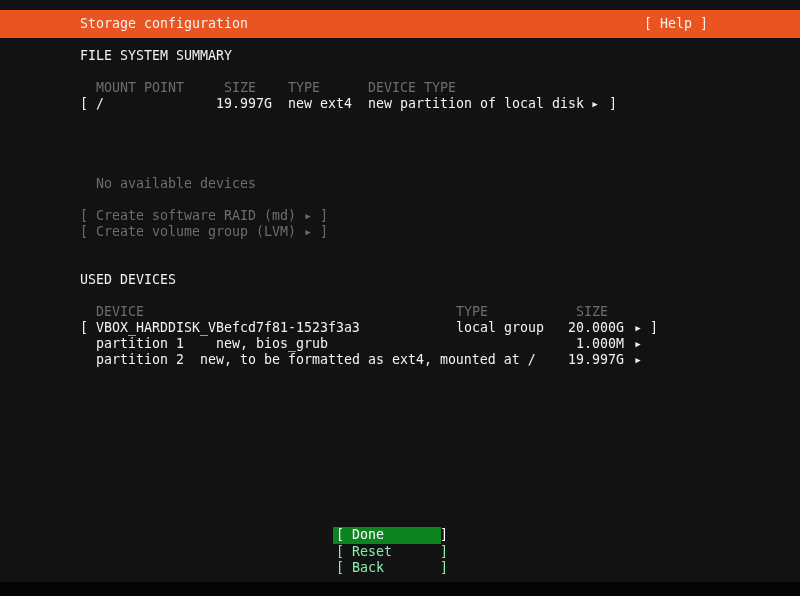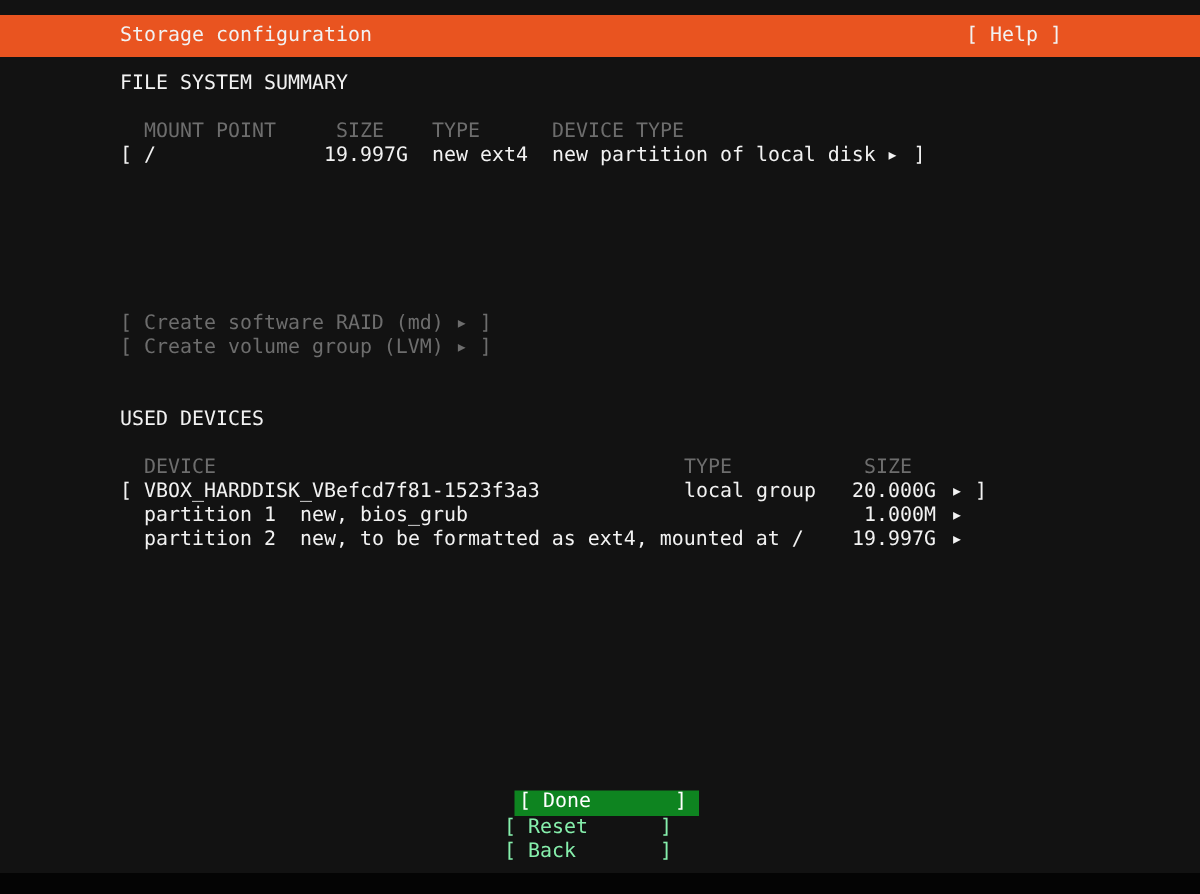--- a/index.html
+++ b/index.html
@@ -13,21 +13,21 @@
   .titlebar {
     position:absolute; left:0; top:10px; width:800px; height:28px;
     background:#e95420;
     padding-left:20px;
   }
   .titlebar .ln { top:6px; }
   .dim  { color:#6d6d6d; }
   .right{ text-align:right; }
   .heading { color:#f2f2f2; }
   .btn-focused {
-    position:absolute; left:343px; width:123px; height:17px;
+    position:absolute; left:333px; width:108px; height:17px;
     background:#0e8420; color:#ffffff;
     line-height:16px; white-space:pre; padding-left:3px; box-sizing:border-box;
   }
   .btn-plain {
     position:absolute; left:336px; height:16px; line-height:16px;
     white-space:pre; color:#86efac;
   }
   .bottom-strip {
     position:absolute; left:0; top:582px; width:800px; height:14px;
     background:#040404;
@@ -54,20 +54,21 @@
     <span class="ln" style="left:80px;  top:96px;">[</span>
     <span class="ln" style="left:96px;  top:96px;">/</span>
     <span class="ln right" style="left:200px; top:96px; width:72px;">19.997G</span>
     <span class="ln" style="left:288px; top:96px;">new ext4</span>
     <span class="ln" style="left:368px; top:96px;">new partition of local disk</span>
     <span class="ln" style="left:591px; top:96px;">▸</span>
     <span class="ln" style="left:609px; top:96px;">]</span>
   </div>
 
 
+  <div class="ln dim" style="left:96px; top:176px;">No available devices</div>
 
   <div class="ln dim" style="left:80px; top:208px;">[ Create software RAID (md) ▸ ]</div>
   <div class="ln dim" style="left:80px; top:224px;">[ Create volume group (LVM) ▸ ]</div>
 
   <div class="ln heading" style="left:80px; top:272px;">USED DEVICES</div>
 
   <div class="ln dim" style="left:96px;  top:304px;">DEVICE</div>
   <div class="ln dim" style="left:456px; top:304px;">TYPE</div>
   <div class="ln dim" style="left:576px; top:304px;">SIZE</div>
 
@@ -75,21 +76,21 @@
     <span class="ln" style="left:80px;  top:320px;">[</span>
     <span class="ln" style="left:96px;  top:320px;">VBOX_HARDDISK_VBefcd7f81-1523f3a3</span>
     <span class="ln" style="left:456px; top:320px;">local group</span>
     <span class="ln right" style="left:552px; top:320px; width:72px;">20.000G</span>
     <span class="ln" style="left:634px; top:320px;">▸</span>
     <span class="ln" style="left:650px; top:320px;">]</span>
   </div>
 
   <div>
     <span class="ln" style="left:96px;  top:336px;">partition 1</span>
-    <span class="ln" style="left:200px; top:336px;">new, bios_grub</span>
+    <span class="ln" style="left:216px; top:336px;">new, bios_grub</span>
     <span class="ln right" style="left:552px; top:336px; width:72px;">1.000M</span>
     <span class="ln" style="left:634px; top:336px;">▸</span>
   </div>
 
   <div>
     <span class="ln" style="left:96px;  top:352px;">partition 2</span>
     <span class="ln" style="left:200px; top:352px;">new, to be formatted as ext4, mounted at /</span>
     <span class="ln right" style="left:552px; top:352px; width:72px;">19.997G</span>
     <span class="ln" style="left:634px; top:352px;">▸</span>
   </div>

